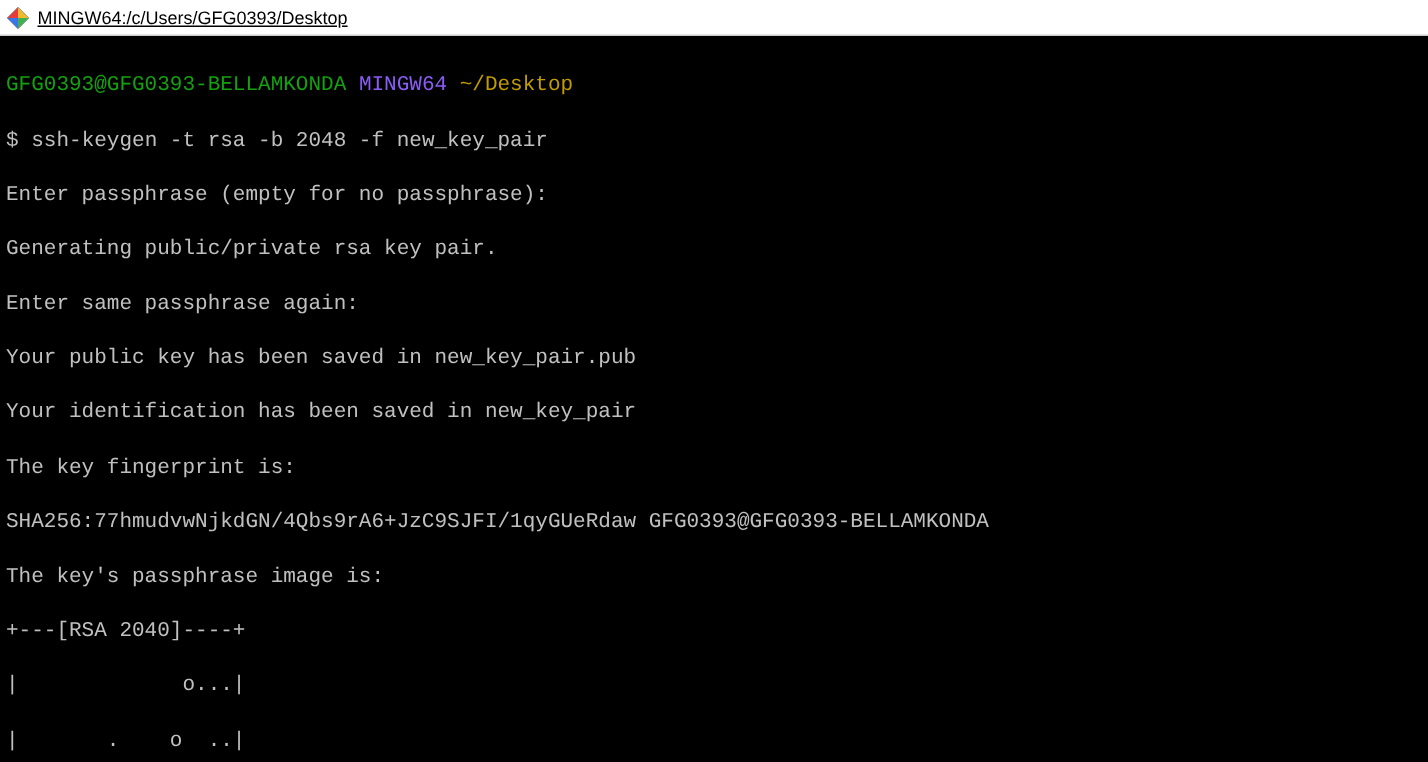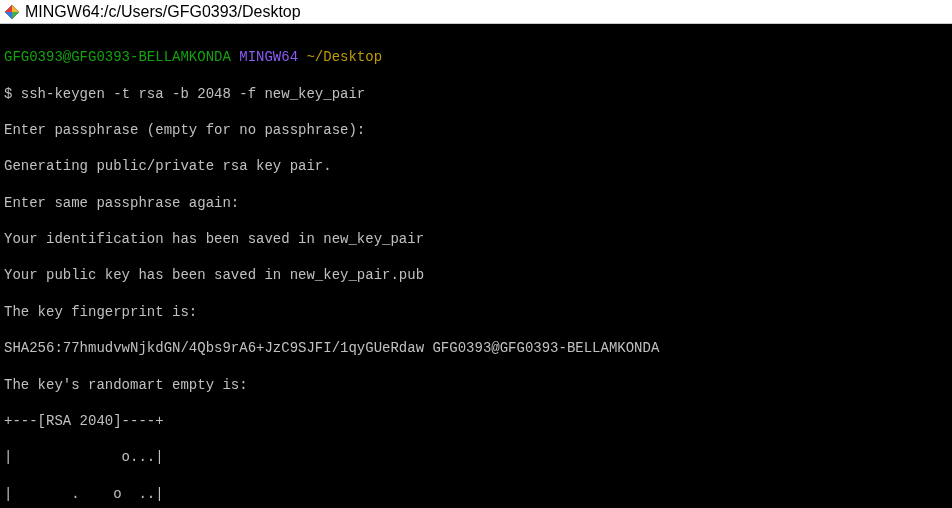--- a/index.html
+++ b/index.html
@@ -23,22 +23,23 @@
       width: 16px;
       height: 16px;
       margin-right: 5px;
       display: inline-flex;
       align-items: center;
       justify-content: center;
     }
     .titlebar-icon svg { width: 16px; height: 16px; }
     .titlebar-text {
       font-family: 'Segoe UI', Tahoma, sans-serif;
-      font-size: 16px;
+      font-size: 12px;
       color: #000;
+      text-decoration: underline;
     }
     .terminal {
       padding: 6px 4px;
       background: #000;
       white-space: pre;
       line-height: 1.3;
       color: #c0c0c0;
     }
     .line { white-space: pre; }
     .green { color: #13a10e; text-align: right; }
@@ -61,25 +62,25 @@
   </span>
   <span class="titlebar-text">MINGW64:/c/Users/GFG0393/Desktop</span>
 </div>
 
 <div class="terminal">
 <div class="line"><span class="green">GFG0393@GFG0393-BELLAMKONDA</span><span> </span><span class="magenta">MINGW64</span><span> </span><span class="yellow">~/Desktop</span></div>
 <div class="line"><span class="white">$</span><span> </span><span class="white">ssh-keygen -t rsa -b 2048 -f new_key_pair</span></div>
 <div class="line white">Enter passphrase (empty for no passphrase):</div>
 <div class="line white">Generating public/private rsa key pair.</div>
 <div class="line white">Enter same passphrase again:</div>
+<div class="line white">Your public key has been saved in new_key_pair.pub</div>
 <div class="line white">Your identification has been saved in new_key_pair</div>
-<div class="line white">Your public key has been saved in new_key_pair.pub</div>
 <div class="line white">The key fingerprint is:</div>
 <div class="line white">SHA256:77hmudvwNjkdGN/4Qbs9rA6+JzC9SJFI/1qyGUeRdaw GFG0393@GFG0393-BELLAMKONDA</div>
-<div class="line white">The key's randomart empty is:</div>
+<div class="line white">The key's passphrase image is:</div>
 <div class="line white">+---[RSA 2040]----+</div>
 <div class="line white">|             o...|</div>
 <div class="line white">|       .    o  ..|</div>
 
 
 
 
 
 
 

